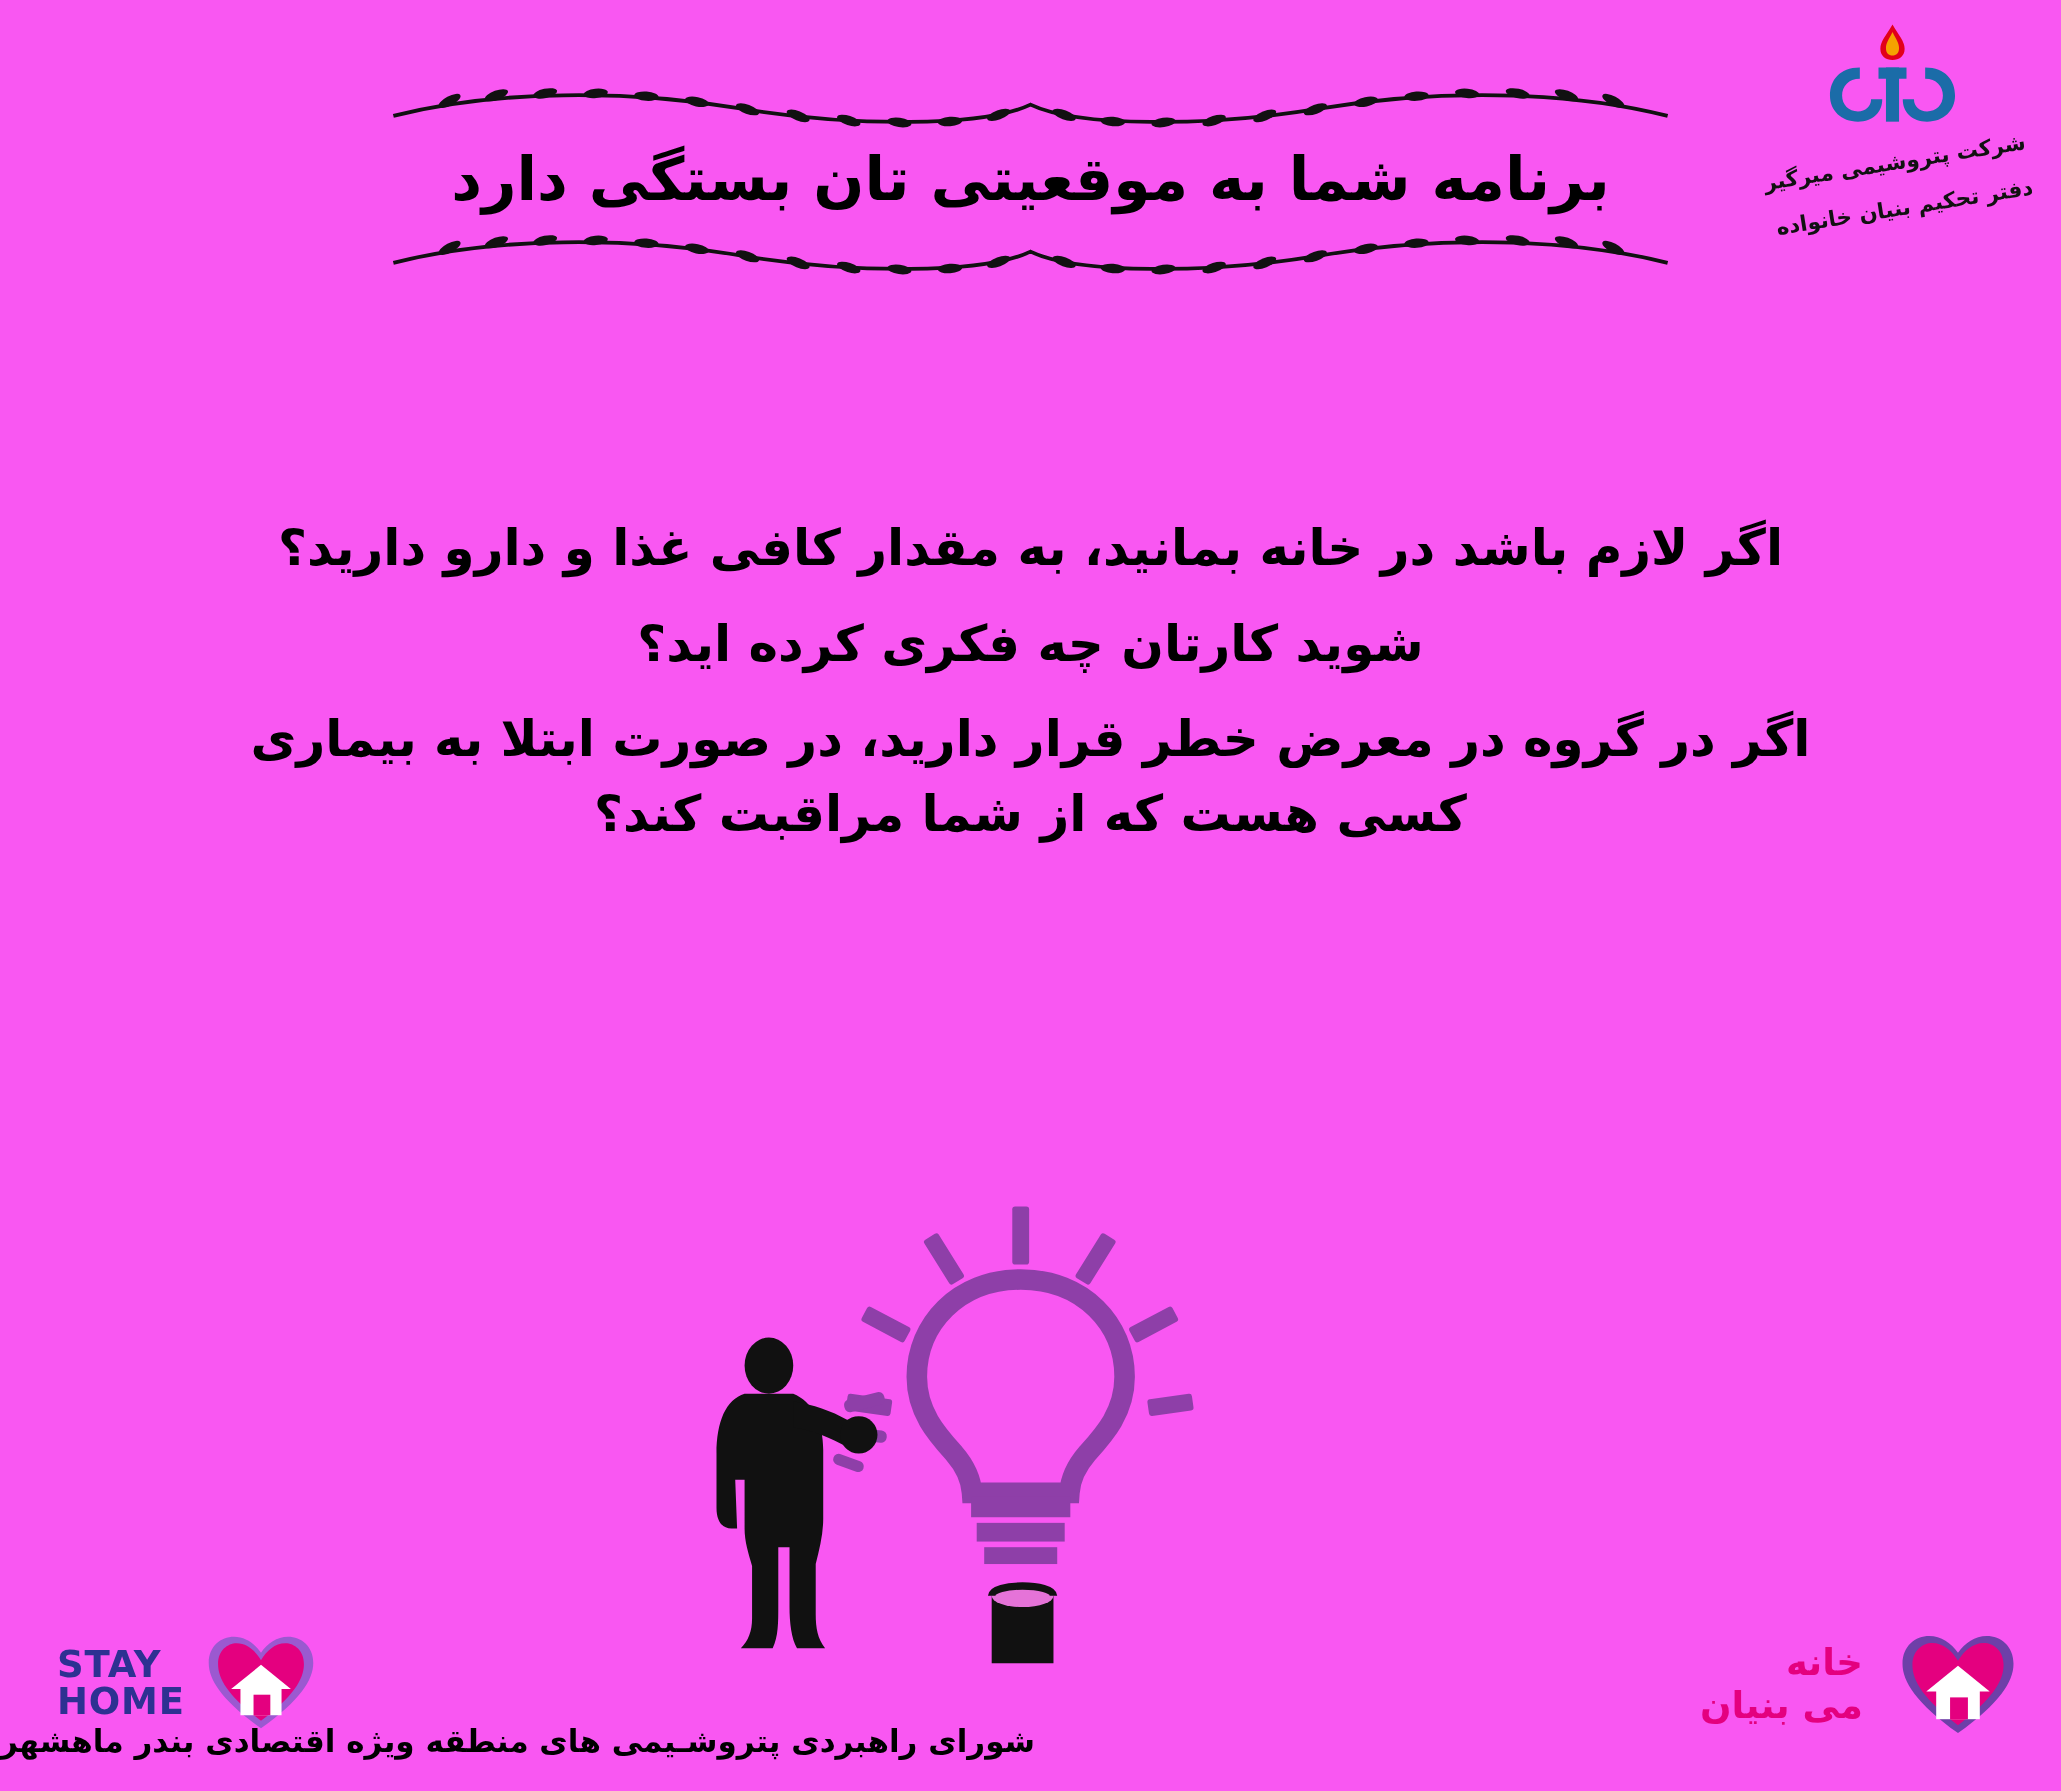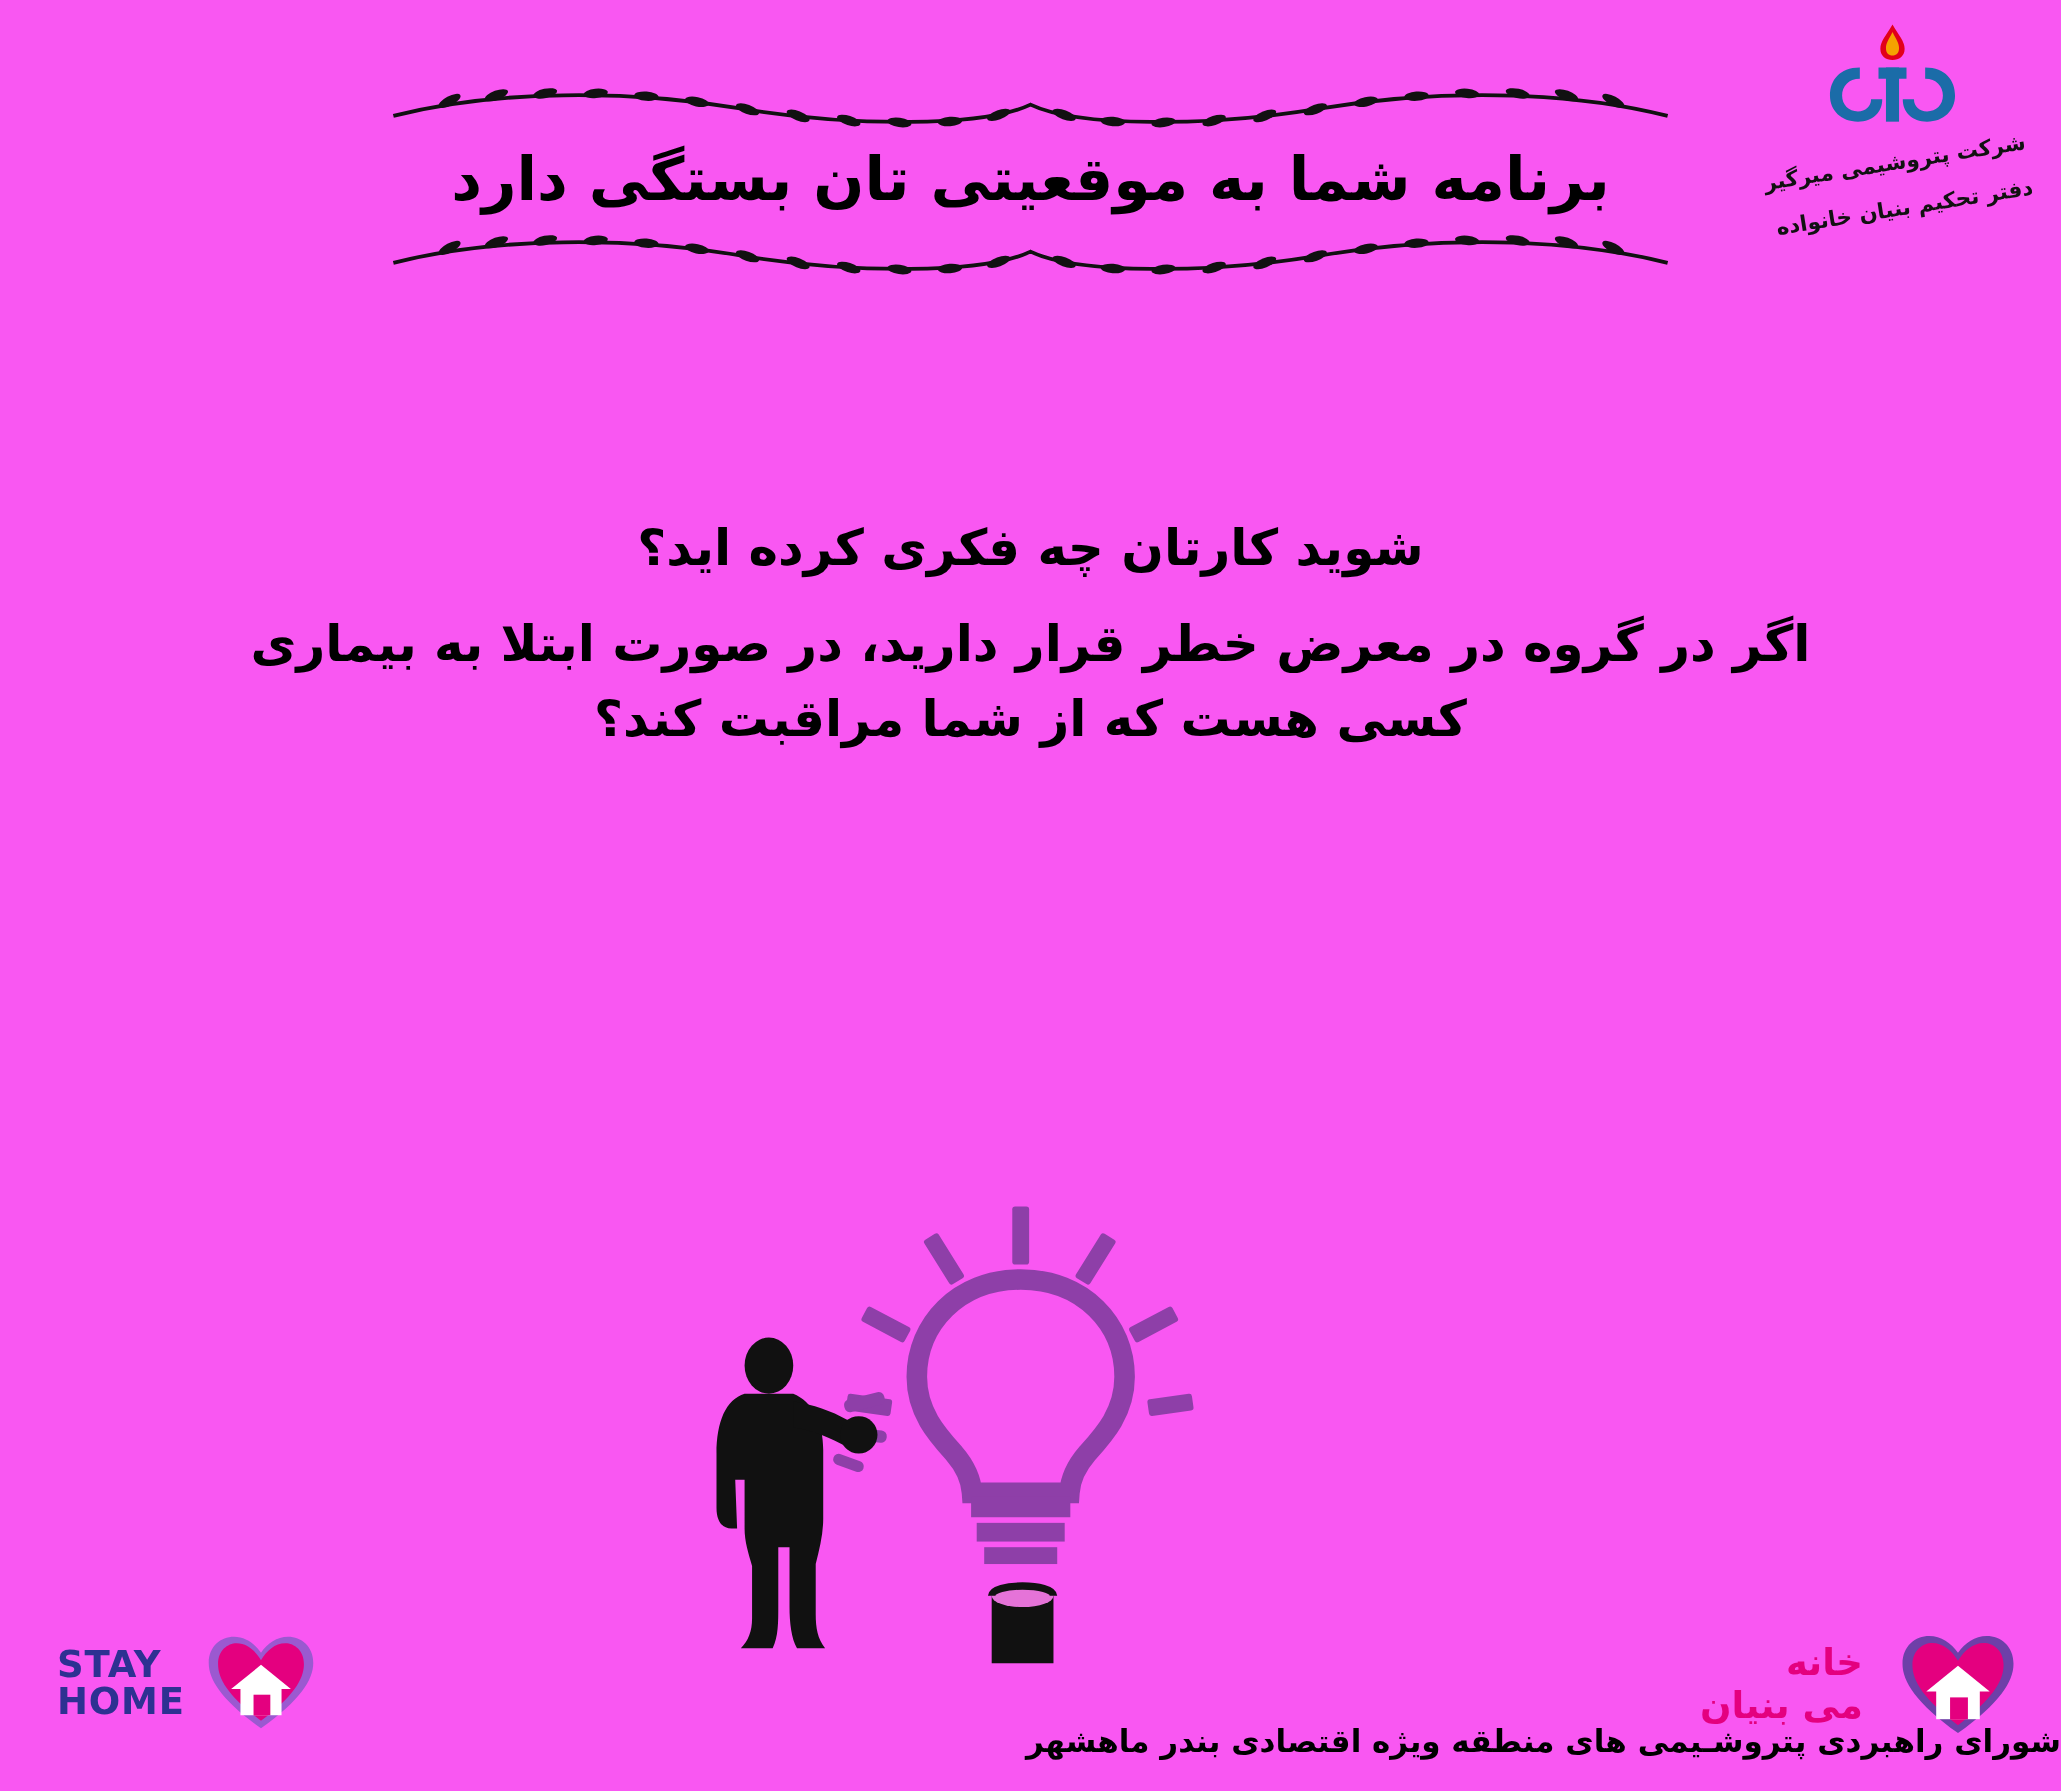--- a/index.html
+++ b/index.html
@@ -109,21 +109,21 @@
     pointer-events: none;
   }
   .illustration svg { display: block; margin: 0 auto; }
 
   
   .footer-caption {
     position: absolute;
     bottom: 32px;
     left: 0;
     right: 0;
-    text-align: right;
+    text-align: left;
     color: #000;
     font-size: 31px;
     font-weight: bold;
     direction: rtl;
     font-family: "DejaVu Sans", sans-serif;
   }
 
   
   .stayhome {
     position: absolute;
@@ -253,20 +253,21 @@
         <ellipse cx="1102" cy="13" rx="13" ry="5" transform="rotate(-4 1102 13)"></ellipse>
         <ellipse cx="1156" cy="10" rx="13" ry="5" transform="rotate(6 1156 10)"></ellipse>
         <ellipse cx="1210" cy="10" rx="13" ry="5" transform="rotate(12 1210 10)"></ellipse>
         <ellipse cx="1262" cy="12" rx="13" ry="5" transform="rotate(20 1262 12)"></ellipse>
         <ellipse cx="1312" cy="18" rx="13" ry="5" transform="rotate(28 1312 18)"></ellipse>
       </g>
     </svg>
   </div>
 
   <div class="body-text">
+    <p class="para">اگر لازم باشد در خانه بمانید، به مقدار کافی غذا و دارو دارید؟</p>
     <p class="para">شوید کارتان چه فکری کرده اید؟</p>
     <p class="para">اگر در گروه در معرض خطر قرار دارید، در صورت ابتلا به بیماری کسی هست که از شما مراقبت کند؟</p>
   </div>
 
   <div class="illustration">
     <svg width="656" height="468" viewBox="0 0 700 500" aria-hidden="true">
 
       <g fill="#8E3FA8">
         <rect x="330" y="8" width="18" height="62" rx="3"></rect>
         <rect x="248" y="36" width="18" height="56" rx="3" transform="rotate(-32 257 64)"></rect>

